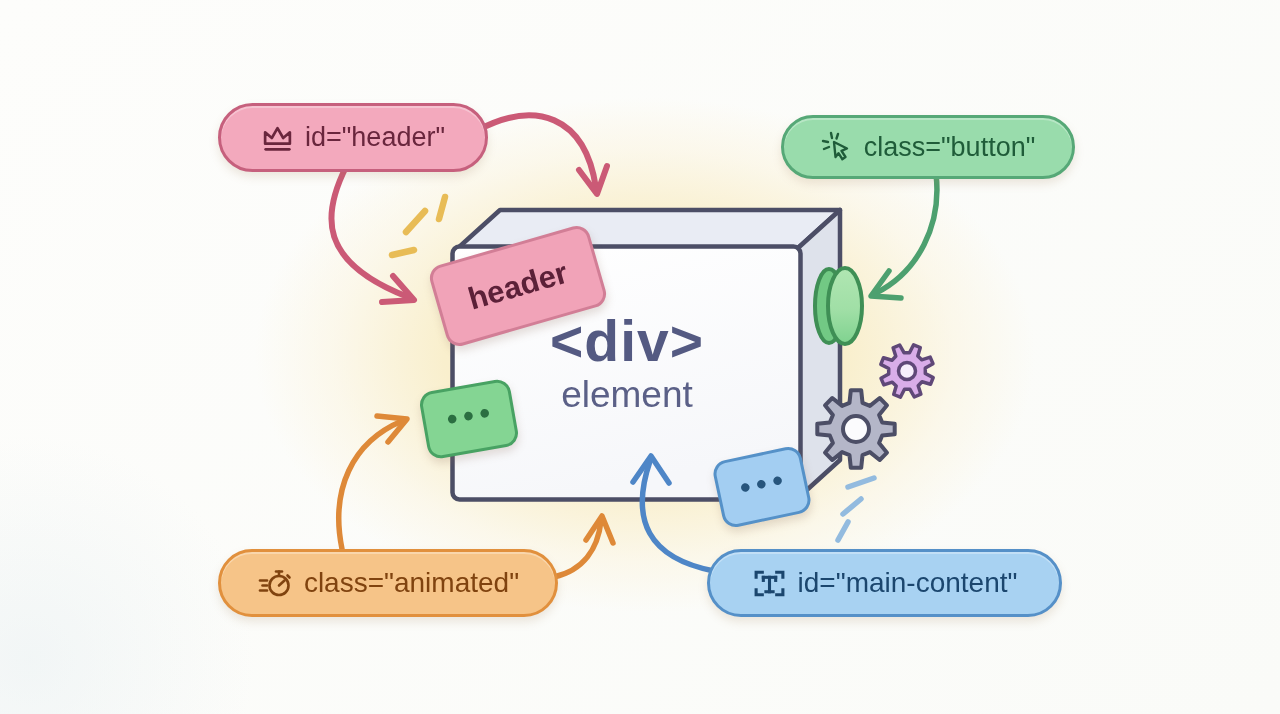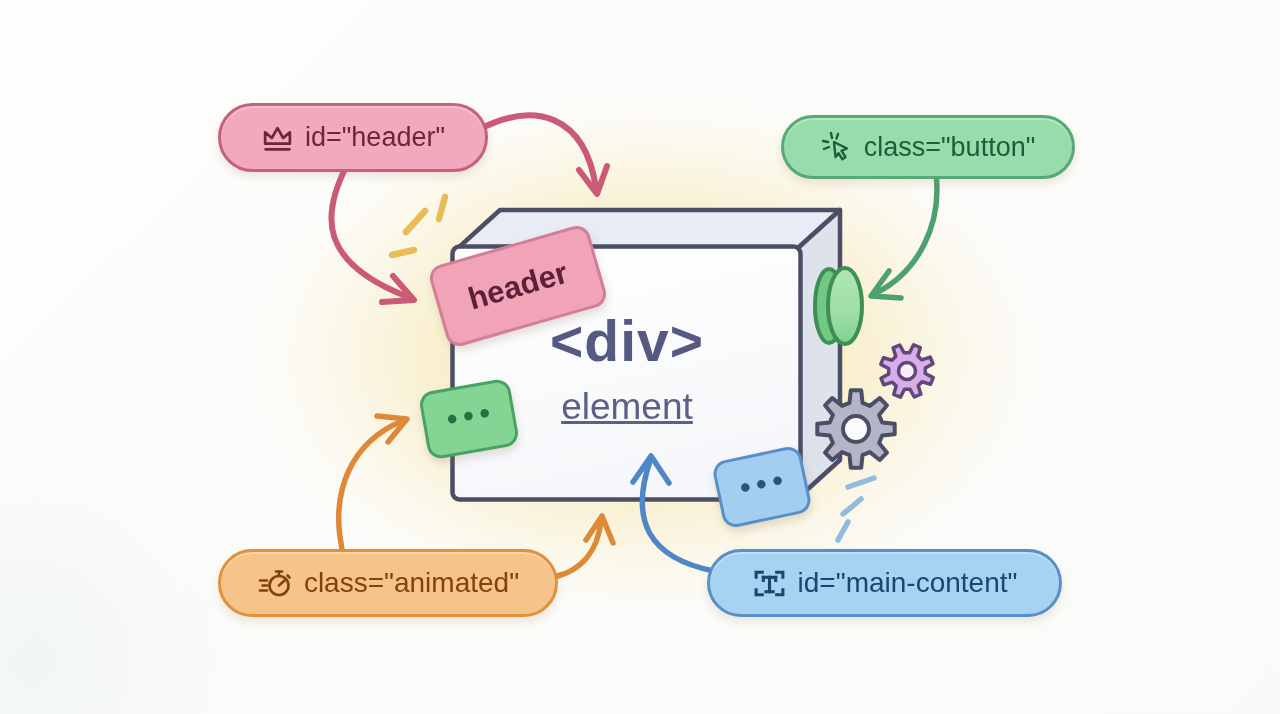--- a/index.html
+++ b/index.html
@@ -39,21 +39,21 @@
     font-size:31px;font-weight:bold;transform:rotate(-16deg);
   }
   .dots{font-size:30px;font-weight:bold;letter-spacing:6px;text-indent:6px;line-height:1;padding-bottom:6px;}
   .badge-green{left:423px;top:385px;width:86px;height:62px;background:#84d593;border-color:#48a263;color:#2b6e41;transform:rotate(-10deg);}
   .badge-blue{left:717px;top:453px;width:84px;height:62px;background:#a3cef2;border-color:#5591c8;color:#27557d;transform:rotate(-12deg);}
   .box-text{
     position:absolute;left:452px;top:312px;width:350px;
     text-align:center;color:#545a82;line-height:1.05;
   }
   .box-text .tagline{font-size:57px;font-weight:bold;letter-spacing:1px;text-align:center;}
-  .box-text .caption{font-size:37px;color:#5b6087;margin-top:16px;text-decoration:underline;}
+  .box-text .caption{font-size:37px;color:#5b6087;margin-top:4px;}
 </style>
 </head>
 <body>
 
 <div class="canvas">
 
   <svg class="layer" width="1280" height="714" viewBox="0 0 1280 714">
     <defs>
       <linearGradient id="frontG" x1="0" y1="0" x2="0.3" y2="1">
         <stop offset="0" stop-color="#ffffff"></stop>

